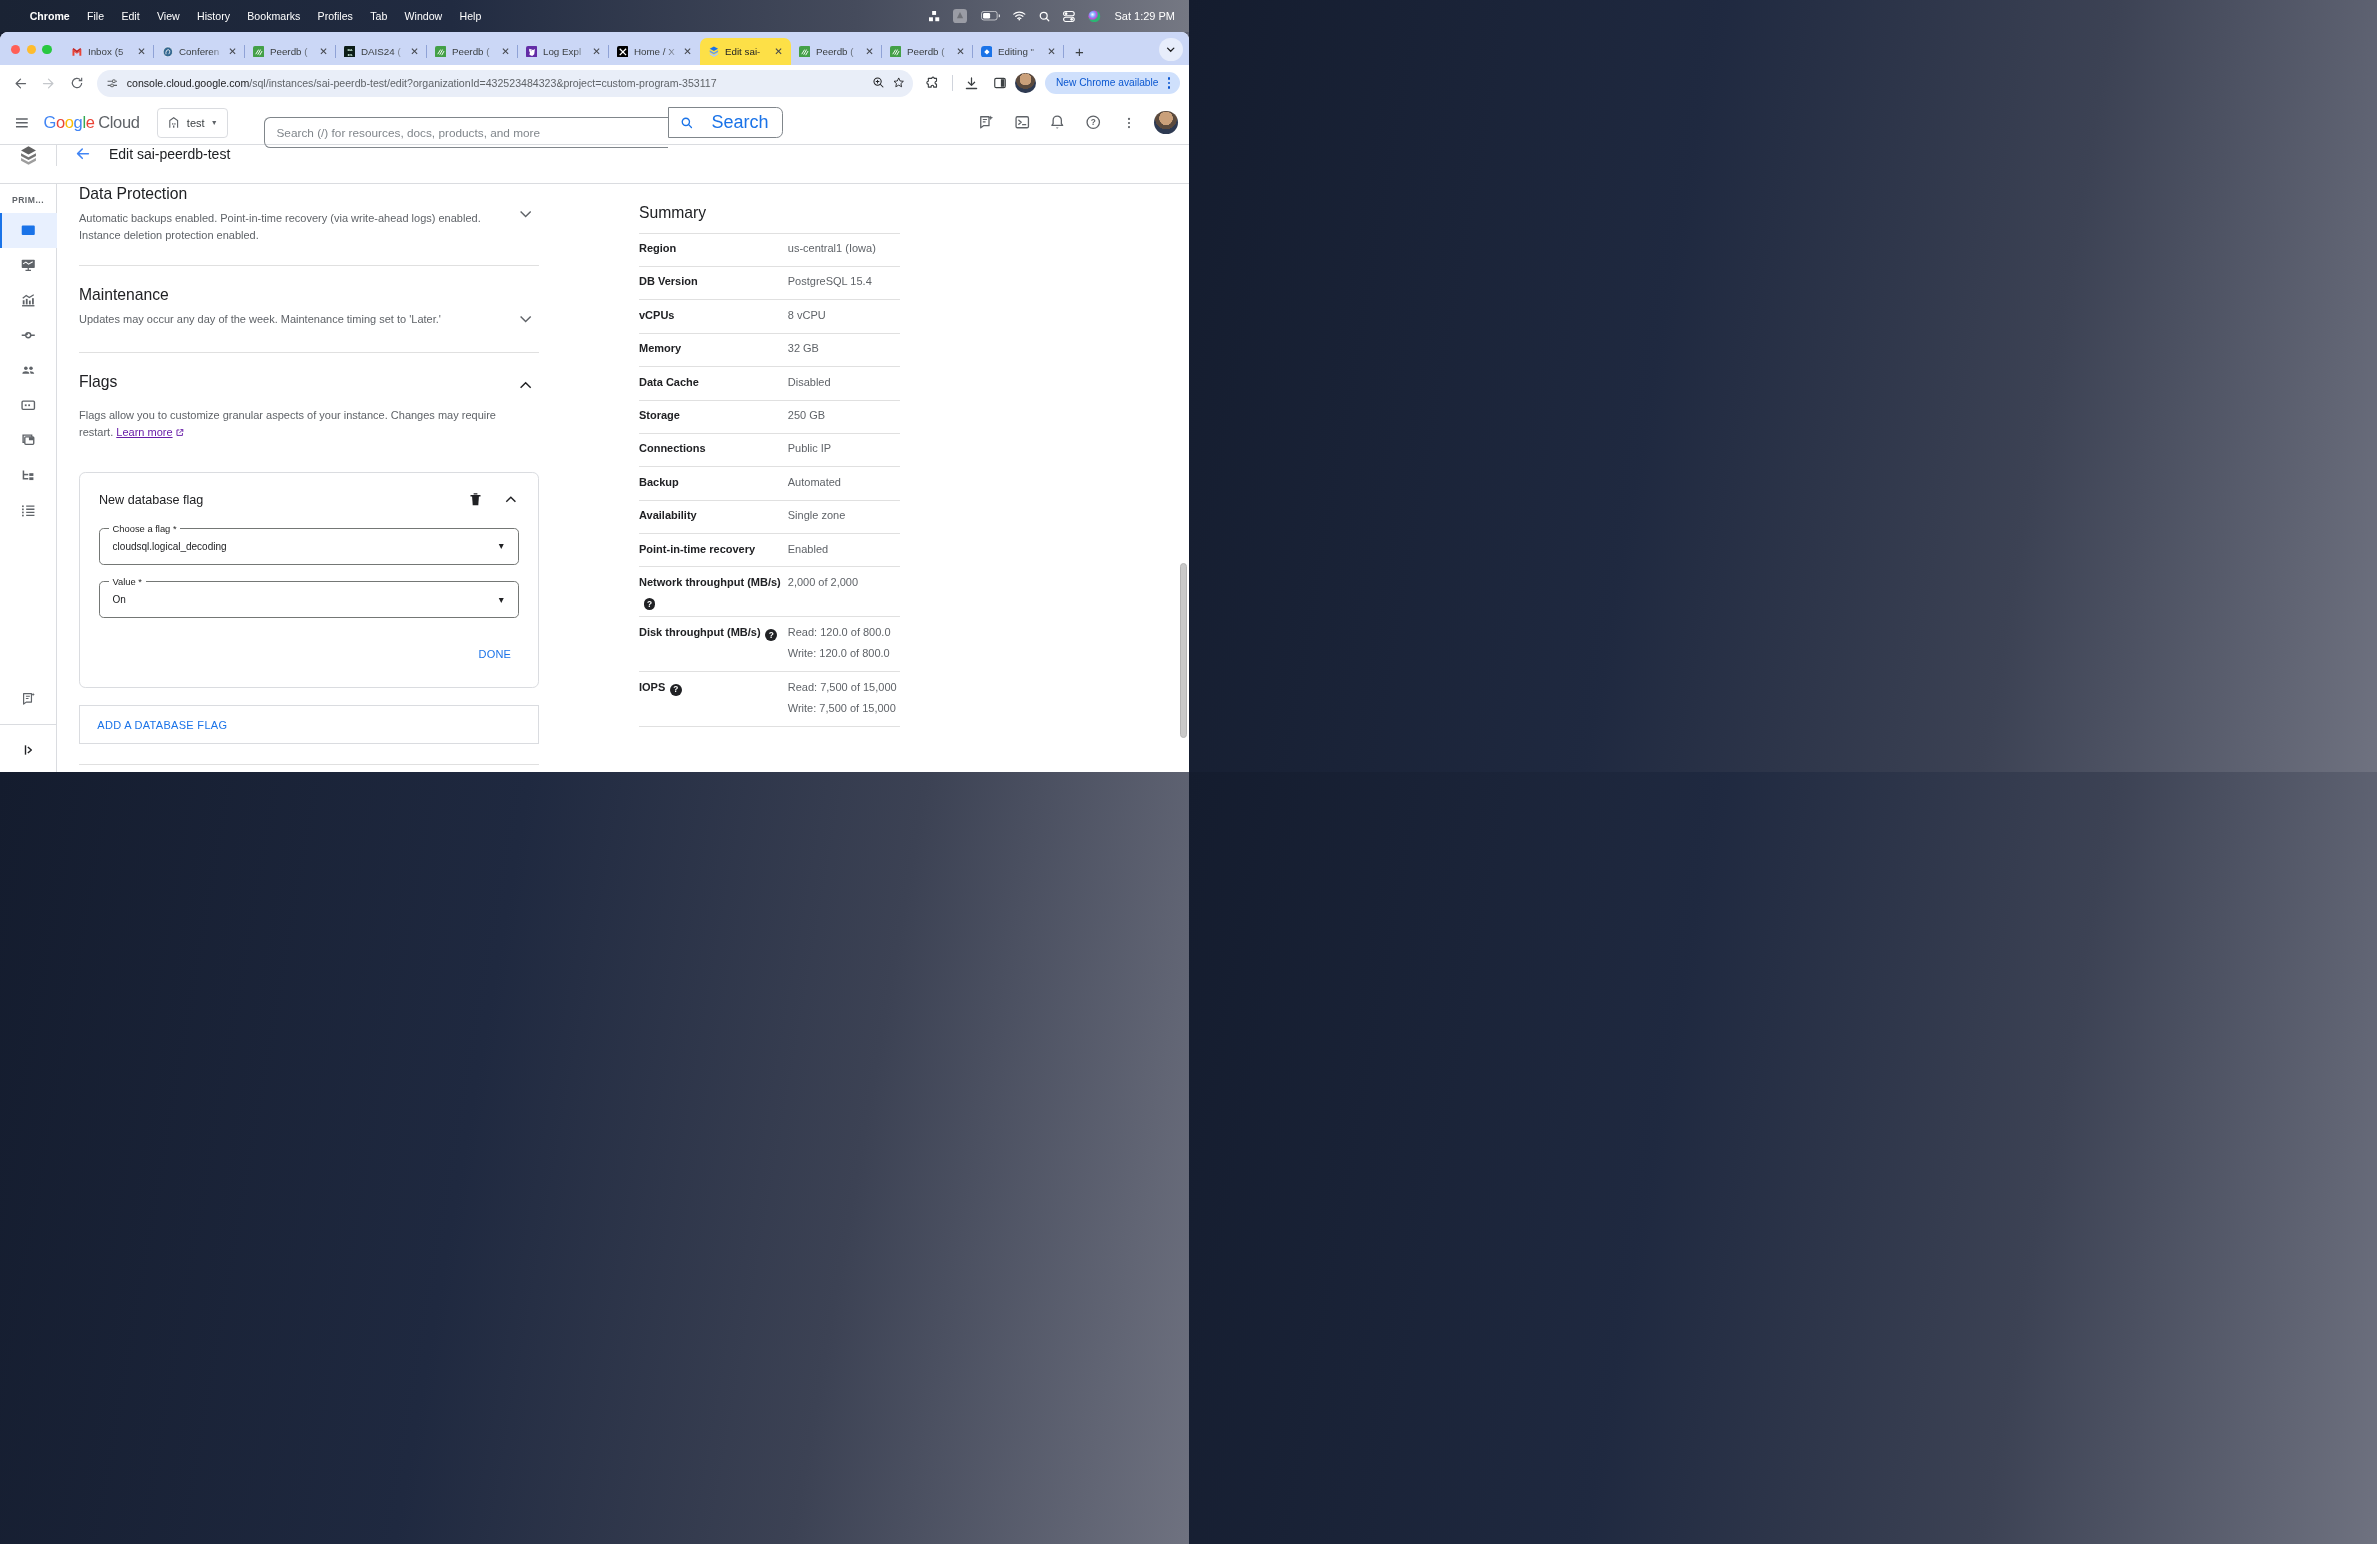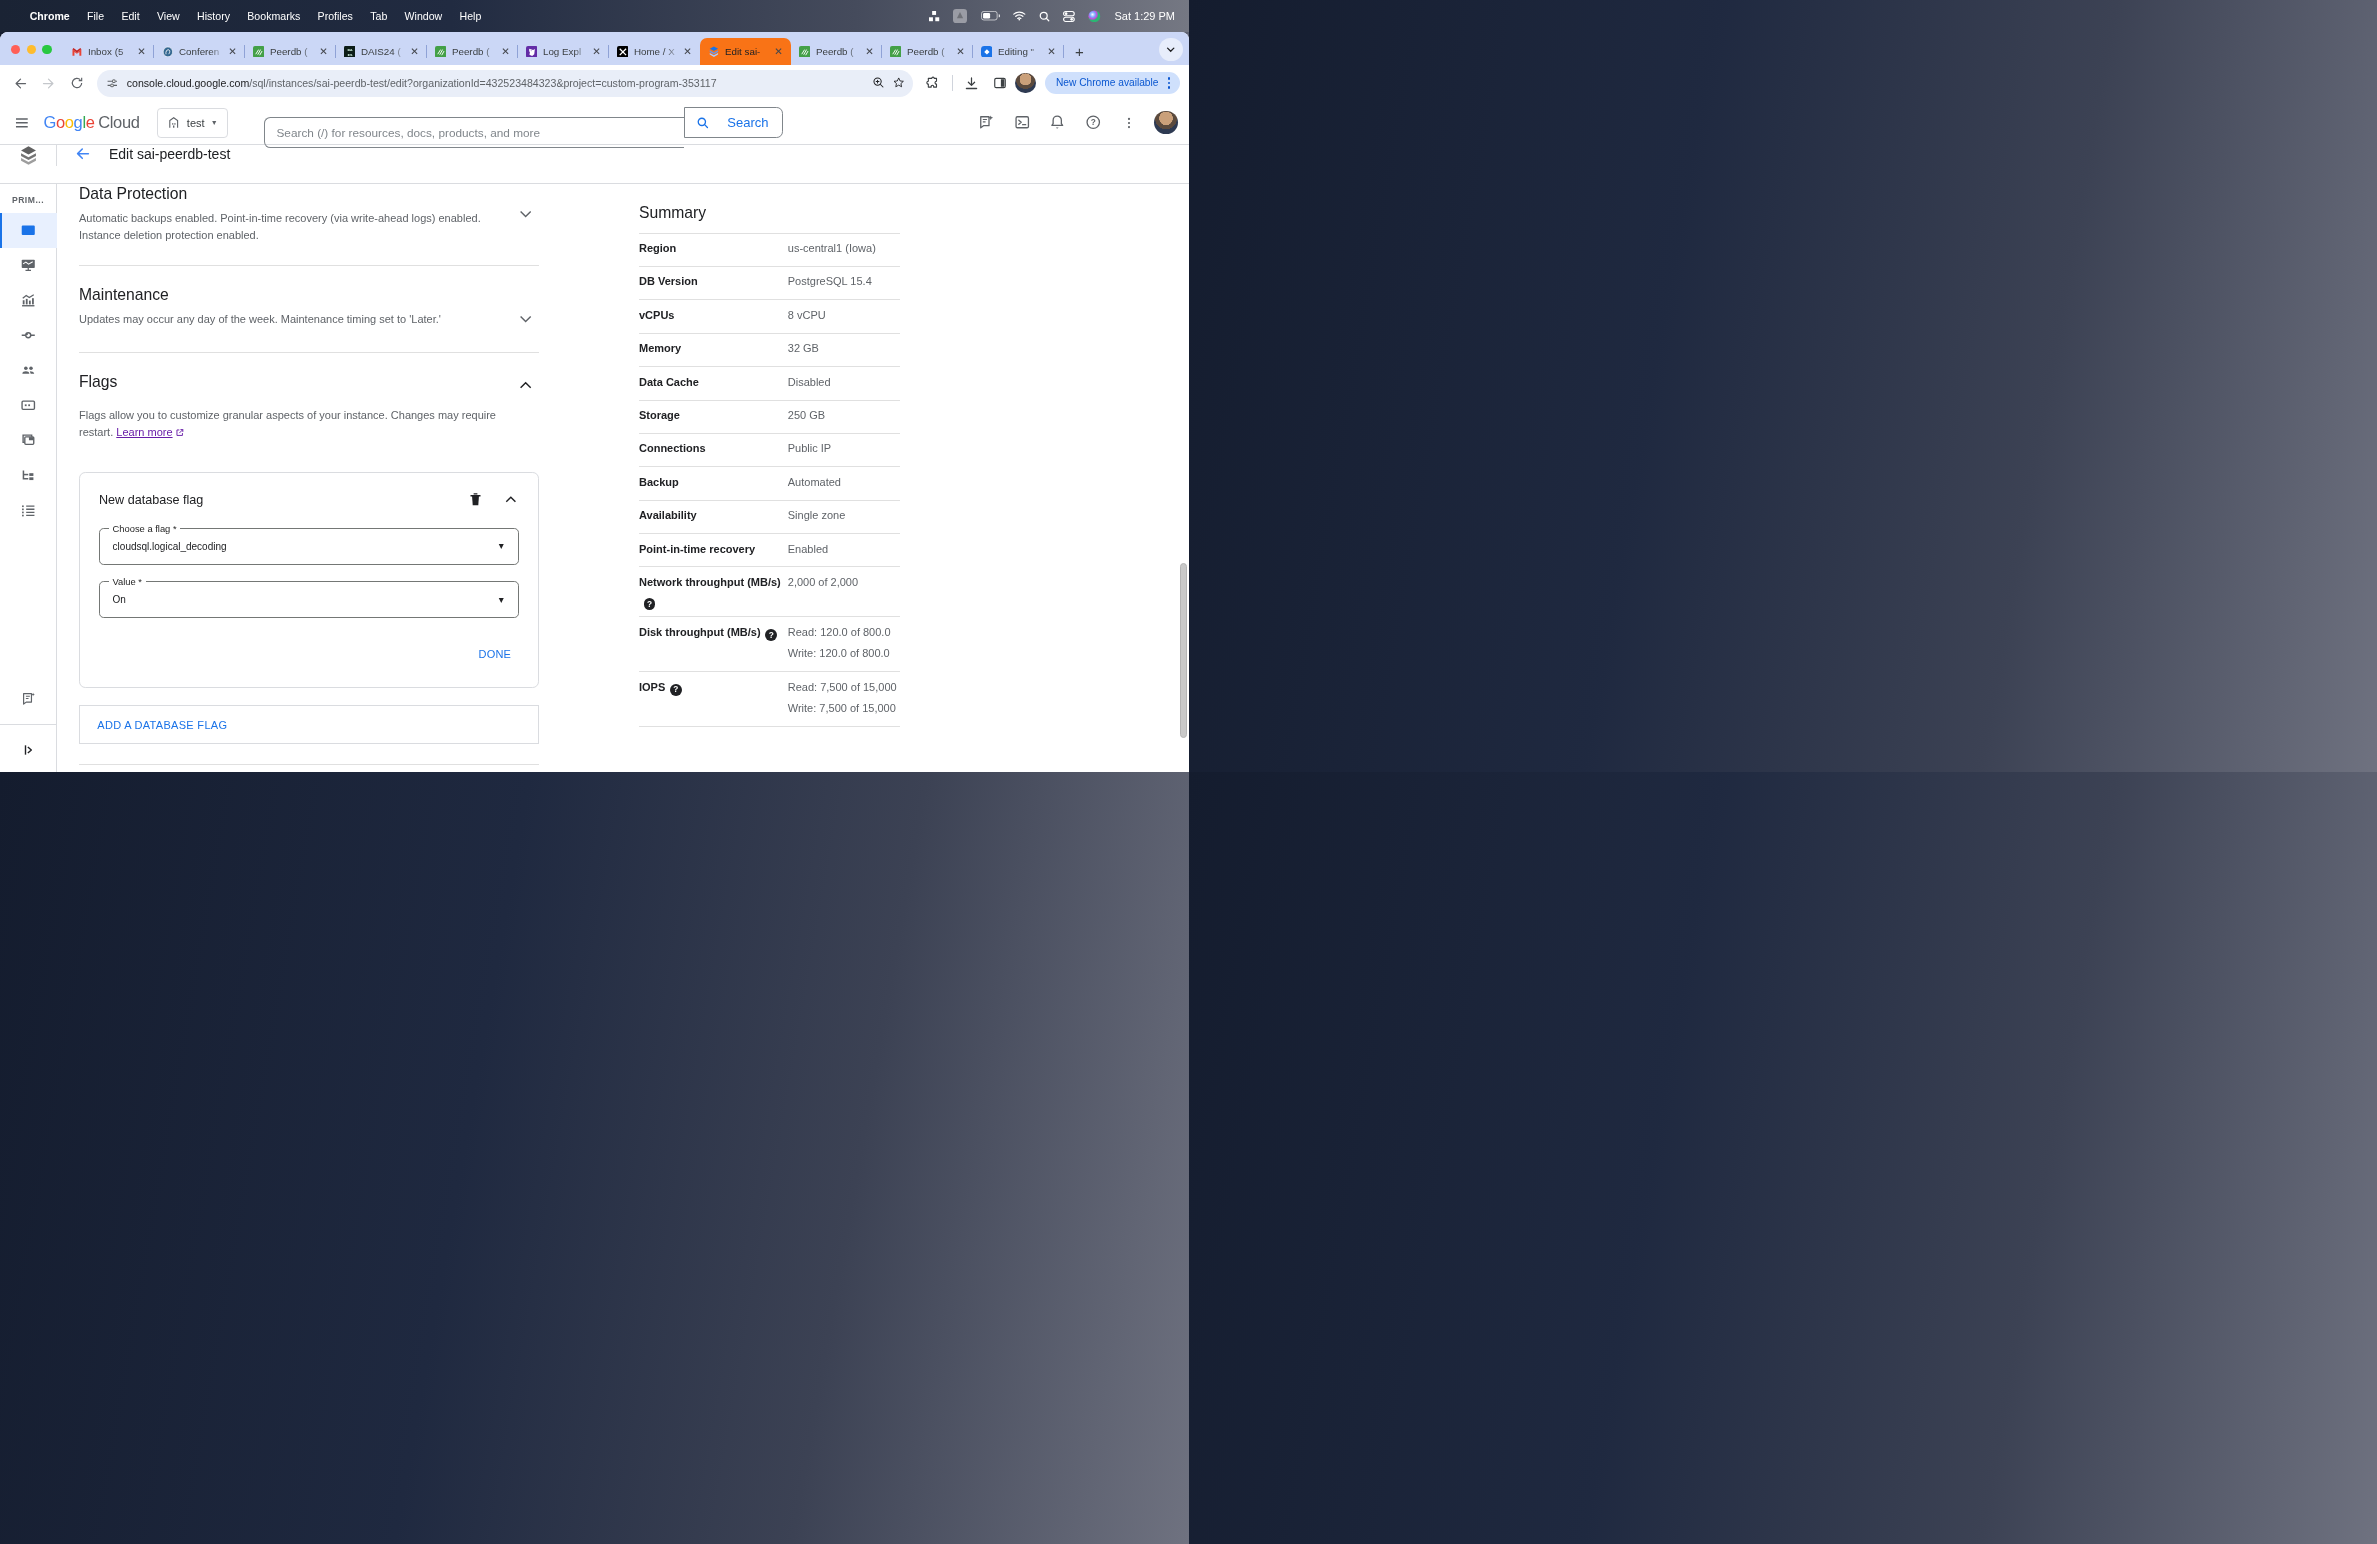--- a/index.html
+++ b/index.html
@@ -22,21 +22,21 @@
 
   
   .tabbar { height:33px; background:#cbd7f6; display:flex; align-items:flex-end; padding:0 6.3px 0 9.4px; }
   .lights { display:flex; gap:6.3px; align-items:center; margin:0 11px 11px 1.6px; }
   .light { width:9.4px; height:9.4px; border-radius:50%; }
   .light.r{background:#ff5f57}.light.y{background:#febc2e}.light.g{background:#28c840}
   #tab-strip { display:flex; align-items:flex-end; flex:0 0 auto; }
   .tab { width:91px; height:27px; display:flex; align-items:center; padding:0 6.3px 0 7.9px; font-size:9.8px; color:#3c4043;
          position:relative; border-radius:7px 7px 0 0; cursor:pointer; }
   .tab:not(.active):not(.no-sep)::after { content:""; position:absolute; right:0; top:7px; height:12.6px; width:0.8px; background:#8fa2d6; }
-  .tab.active { background:#f97316; color:#202124; }
+  .tab.active { background:#fde047; color:#202124; }
   .tab .fav { display:inline-flex; width:11.8px; height:11.8px; margin-right:5.5px; flex:0 0 auto; }
   .tab .lbl { flex:1; white-space:nowrap; overflow:hidden; -webkit-mask-image:linear-gradient(90deg,#000 65%,transparent 95%);
               mask-image:linear-gradient(90deg,#000 65%,transparent 95%); }
   .tab .x { font-size:10.2px; color:#44474d; padding:0 1.6px; border-radius:50%; }
   .newtab { width:22px; height:22px; margin:0 0 2.4px 4.7px; display:flex; align-items:center; justify-content:center; font-size:15px; color:#3c4043; border-radius:50%; cursor:pointer; }
   .tab-overflow { margin-left:auto; margin-bottom:3.9px; width:23.6px; height:23.6px; border-radius:11.8px; background:#e7edfb; display:flex; align-items:center; justify-content:center; cursor:pointer; }
 
   
   .toolbar { height:36px; background:#fff; display:flex; align-items:center; padding:0 9.4px 0 7.9px; gap:3.1px; }
   .tbtn { width:25px; height:25px; border-radius:50%; display:flex; align-items:center; justify-content:center; color:#5f6368; flex:0 0 auto; cursor:pointer; }
@@ -56,21 +56,21 @@
   .gchead .burger { width:31px; height:31px; display:flex; align-items:center; justify-content:center; cursor:pointer; }
   .gclogo { font-size:16.5px; letter-spacing:-0.4px; margin-right:11px; white-space:nowrap; cursor:pointer; }
   .gclogo .l1{color:#4285f4}.gclogo .l2{color:#ea4335}.gclogo .l3{color:#fbbc05}.gclogo .l4{color:#4285f4}.gclogo .l5{color:#34a853}.gclogo .l6{color:#ea4335}
   .gclogo .cloud { color:#5f6368; margin-left:3.9px; }
   .proj { display:flex; align-items:center; gap:6.3px; border:0.8px solid #dadce0; border-radius:3.9px; height:30px; padding:0 9.4px; font-size:11px; color:#3c4043; cursor:pointer; }
   .proj .caret { font-size:7px; color:#5f6368; }
   .gcsearch { display:flex; align-items:center; flex:0 1 519px; margin-left:30px; height:31px; }
   .gcsearch .field { flex:1; height:31px; border:0.8px solid #80868b; border-right:none; border-radius:6.3px 0 0 6.3px; display:flex; align-items:center; padding:0 11px; }
   .gcsearch input { border:none; outline:none; width:100%; font-size:11.8px; color:#202124; background:transparent; font-family:inherit; }
   .gcsearch input::placeholder { color:#80868b; }
-  .gcsearch .sbtn { height:31px; border:0.8px solid #80868b; border-radius:0 6.3px 6.3px 0; display:flex; align-items:center; gap:18px; padding:0 14px 0 11px; color:#1a73e8; font-size:13px; font-weight:500; background:#fff; cursor:pointer; }
+  .gcsearch .sbtn { height:31px; border:0.8px solid #80868b; border-radius:0 6.3px 6.3px 0; display:flex; align-items:center; gap:18px; padding:0 14px 0 11px; color:#1a73e8; font-size:18px; font-weight:500; background:#fff; cursor:pointer; }
   .gc-icons { margin-left:auto; display:flex; align-items:center; gap:7.9px; }
   .gcbtn { width:28px; height:28px; border-radius:50%; display:flex; align-items:center; justify-content:center; color:#5f6368; cursor:pointer; }
   .gc-icons .avatar { width:23.6px; height:23.6px; margin-left:3.1px; }
 
   
   .pagerow { height:39px; display:flex; align-items:flex-start; border-bottom:0.8px solid #dadce0; background:#fff; }
   .sidestub { width:57px; border-right:0.8px solid #dadce0; display:flex; align-items:center; justify-content:center; }
   .pagehead { display:flex; align-items:center; padding-left:17.3px; gap:17.3px; }
   .pagehead .back { cursor:pointer; display:flex; }
   .pagehead .title { font-size:14px; color:#202124; }

